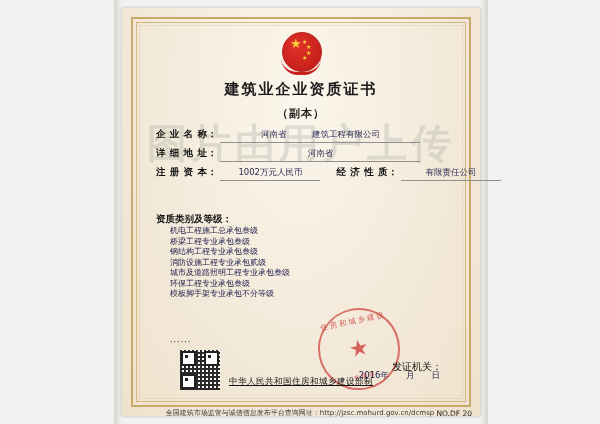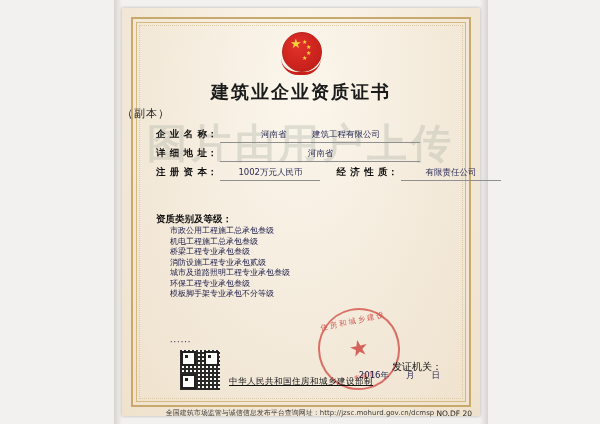--- a/index.html
+++ b/index.html
@@ -118,32 +118,34 @@
     border-bottom: 3px solid #c8201b;
     border-radius: 0 0 20px 20px;
   }
 
   
   .title {
     position: absolute;
     left: 0; right: 0;
     top: 72px;
     text-align: center;
-    font-size: 18px;
+    font-size: 15px;
     font-weight: bold;
     color: #1a1a1a;
     letter-spacing: 2px;
   }
   .subtitle {
     position: absolute;
     left: 0; right: 0;
     top: 98px;
+    text-align: center;
     font-size: 11px;
     color: #222;
     letter-spacing: 1px;
+    font-weight: bold;
   }
 
   
   .fields {
     position: absolute;
     left: 34px;
     right: 30px;
     top: 120px;
   }
   .frow {
@@ -380,23 +382,23 @@
         <span class="flabel">经 济 性 质：</span>
         <span class="fvalue mid">有限责任公司</span>
       </div>
 
 
     </div>
 
     <div class="scope-label">资质类别及等级：</div>
 
     <div class="scope-list">
-      <div>市政公用工程施工总承包叁级</div>
       <div>机电工程施工总承包叁级</div>
       <div>桥梁工程专业承包叁级</div>
+      <div>钢结构工程专业承包叁级</div>
       <div>消防设施工程专业承包贰级</div>
       <div>城市及道路照明工程专业承包叁级</div>
       <div>环保工程专业承包叁级</div>
       <div>模板脚手架专业承包不分等级</div>
     </div>
 
     <div class="scope-dots">······</div>
 
     <div class="seal">
       <div class="arc-top">住房和城乡建设</div>

